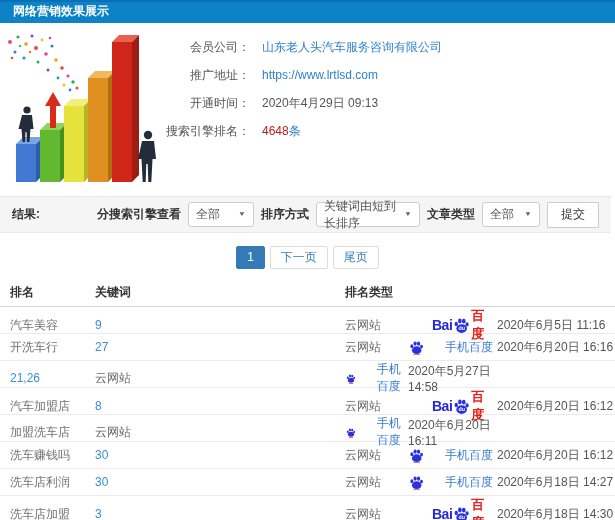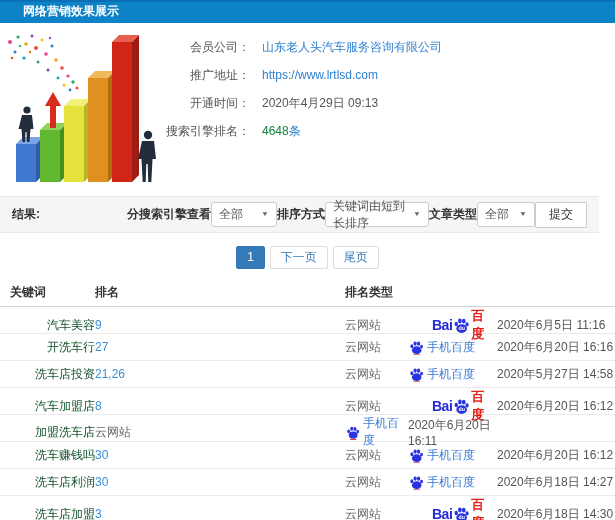--- a/index.html
+++ b/index.html
@@ -3,39 +3,39 @@
 <meta charset="utf-8">
 <style>
   * { margin:0; padding:0; box-sizing:border-box; }
   html,body { background:#fff; }
   body { font-family:"Liberation Sans","DejaVu Sans",sans-serif; }
   .page { position:relative; width:615px; height:520px; background:#fff; overflow:hidden; }
 
   
   .header-bar { position:absolute; top:0; left:0; right:0; height:27px;
     background:#0d82c7; border-top:2px solid #0a6fb4; border-bottom:2px solid #0a6fb4;
-    color:#fff; font-size:12px; font-weight:bold; line-height:19px; padding-left:23px; }
+    color:#fff; font-size:12px; font-weight:bold; line-height:19px; padding-left:13px; }
 
   
   .info-section { position:absolute; top:23px; left:0; right:0; height:172px; background:#fff; }
   .illustration { position:absolute; left:2px; top:7px; width:158px; height:160px; }
   .info-rows { position:absolute; left:138px; top:10px; font-size:12px; }
   .info-row { height:28px; line-height:28px; white-space:nowrap; }
   .info-label { display:inline-block; width:112px; text-align:right; color:#555; }
   .info-value { margin-left:12px; color:#555;text-align:center; }
   .link { color:#2e82d0; text-decoration:none; cursor:pointer; }
-  .num-orange { margin-left:12px; color:#15803d; }
+  .num-orange { margin-left:12px; color:#b91c1c; }
   .suffix-blue { color:#2e82d0; }
 
   
-  .filter-bar { position:absolute; top:196px; left:0; right:16px; height:37px; background:#f5f5f5;
+  .filter-bar { position:absolute; top:196px; left:0; right:4px; height:37px; background:#f5f5f5;
     border-top:1px solid #e8e8e8; border-bottom:1px solid #e8e8e8;
     display:flex; align-items:center; padding:8px 12px; font-size:12px;justify-content:center; }
   .result-label { font-weight:bold; color:#333; }
-  .filter-controls { margin-left:auto; display:flex; align-items:center; }
+  .filter-controls { margin-left:auto; display:flex; align-items:center; gap:7px; }
   .filter-label { font-weight:bold; color:#333; }
   .select-box { height:25px; background:#fff; border:1px solid #ccc; border-radius:3px;
     display:flex; align-items:center; justify-content:space-between; padding:0 7px;
     color:#555; cursor:pointer; }
   .sel-engine { width:66px; } .sel-sort { width:104px; } .sel-article { width:58px; }
   .caret { font-size:8px; color:#666; transform:scaleY(0.8); }
   .submit-btn { height:26px; padding:0 13px; background:#fff; border:1px solid #ccc;
     border-radius:1px; color:#333; font-size:12px; cursor:pointer; }
 
   
@@ -44,28 +44,28 @@
   .page-btn { min-width:27px; height:23px; line-height:21px; padding:0 10px; text-align:center;
     background:#fff; border:1px solid #ddd; color:#337ab7; cursor:pointer; border-radius:2px; }
   .page-btn.active { background:#337ab7; border-color:#337ab7; color:#fff; }
 
   
   .table { position:absolute; top:279px; left:0; right:0; }
   .thead, .trow { display:grid; grid-template-columns:85px 250px 63px 89px 1fr;
     padding-left:10px; align-items:center; font-size:12px; }
   .thead { height:28px; font-weight:bold; color:#333; border-bottom:1px solid #d5d5d5; }
   .trow { height:27px; border-bottom:1px solid #ebebeb; }
-  .c-keyword { color:#14532d;text-align:right; }
+  .c-keyword { color:#737373; }
   .c-rank { color:#3a8ed6; cursor:pointer; }
   .c-rtype { color:#666; }
   .c-time { color:#555; }
   .c-engine { display:flex; align-items:center; }
   .bd-bai { color:#2529d8; font-size:14px; font-weight:bold; letter-spacing:-0.5px;padding-left:24px; }
   .bd-cn { color:#e71f19; font-size:13px; font-weight:bold; }
-  .mb-text { color:#3a7bd5; margin-left:2px; }
+  .mb-text { color:#3a7bd5; margin-left:20px; }
   .engine-logo { display:flex; align-items:center; }
 </style>
 </head>
 <body>
 
 <div class="page">
 
   <div class="header-bar">网络营销效果展示</div>
 
   <div class="info-section">
@@ -176,22 +176,22 @@
   </div>
 
   <div class="pagination">
     <div class="page-btn active">1</div>
     <div class="page-btn">下一页</div>
     <div class="page-btn">尾页</div>
   </div>
 
   <div class="table">
     <div class="thead">
+      <div>排名</div>
       <div>关键词</div>
-      <div>排名</div>
       <div>排名类型</div>
     </div>
     <div id="table-body">
   <div class="trow">
     <div class="c-keyword">汽车美容</div>
     <div class="c-rank">9</div>
     <div class="c-rtype">云网站</div>
     <div class="c-engine">
             <span class="engine-logo">
               <span class="bd-bai">Bai</span>
@@ -227,21 +227,20 @@
                 </g>
                 <rect x="7" y="23" width="10.5" height="1.6" fill="#e71f19"></rect>
               </svg>
               <span class="mb-text">手机百度</span>
             </span>
           </div>
     <div class="c-time">2020年6月20日 16:16</div>
   </div>
 
   <div class="trow">
-    <div class="c-keyword">洗车店投资</div>
     <div class="c-rank">21,26</div>
     <div class="c-rtype">云网站</div>
     <div class="c-engine">
             <span class="engine-logo">
               <svg width="15" height="15" viewBox="0 0 24 24" style="margin:0 1px;">
                 <g fill="#2932e1">
                   <ellipse cx="4.6" cy="10" rx="2.4" ry="3.2"></ellipse>
                   <ellipse cx="9.8" cy="5.6" rx="2.6" ry="3.4"></ellipse>
                   <ellipse cx="15.3" cy="5.9" rx="2.6" ry="3.4"></ellipse>
                   <ellipse cx="20" cy="10.5" rx="2.3" ry="3"></ellipse>

